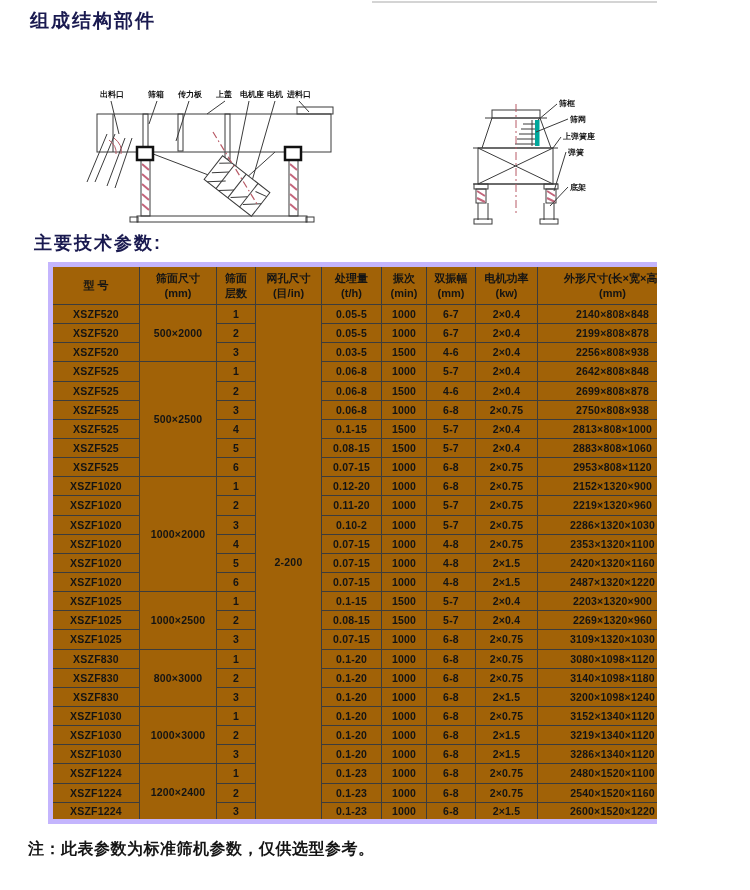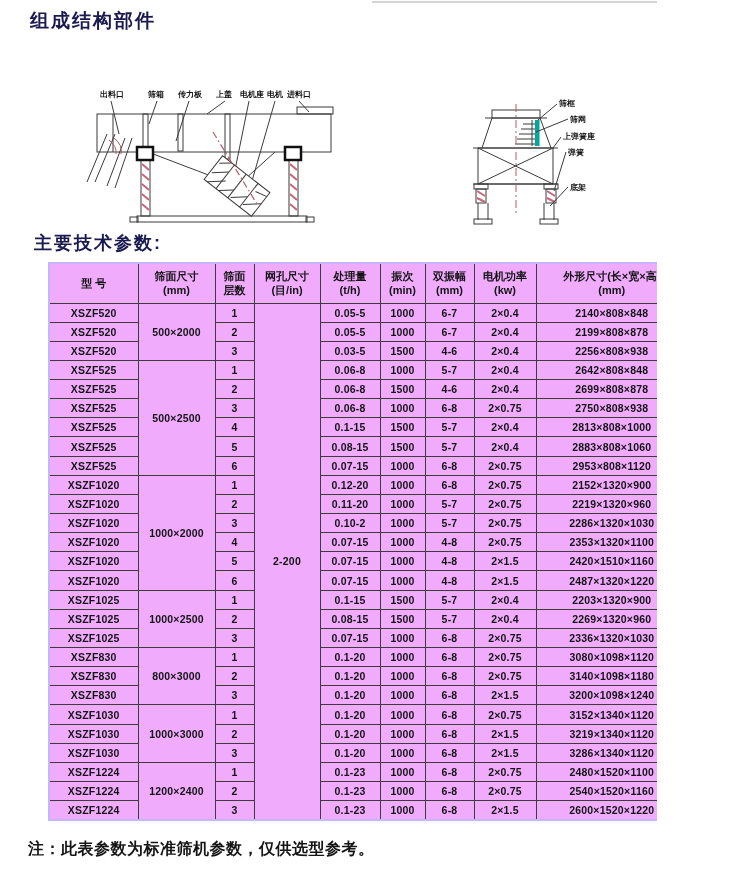--- a/index.html
+++ b/index.html
@@ -9,21 +9,21 @@
   .sec-title{position:absolute;margin:0;color:#1a1a50;font-weight:800;letter-spacing:2px;}
   .t1{left:30px;top:8px;font-size:19px;}
   .t2{left:34px;top:231px;font-size:18px;}
   .intro{position:absolute;left:55px;top:52px;margin:0;font-size:15.5px;font-weight:700;
          letter-spacing:.5px;color:#161616;}
   svg{position:absolute;}
   .diag-left{left:85px;top:84px;width:340px;height:150px;}
   .diag-right{left:465px;top:86px;width:240px;height:148px;}
   .dlab{font-size:8px;font-weight:700;fill:#111;}
   table.spec{position:absolute;left:48px;top:262px;width:641px;border-collapse:collapse;
-             table-layout:fixed;background:#f0abfc;border:2px solid #c4b5fd;}
+             table-layout:fixed;background:#a16207;border:5px solid #c4b5fd;}
   .spec th,.spec td{border:1px solid #3c3c3c;text-align:center;vertical-align:middle;
                     padding:0;font-weight:700;color:#141414;}
   .spec thead tr{height:40px;}
   .spec th{font-size:11px;line-height:1.3;}
   .spec tbody tr{height:19.15px;padding-left:24px;}
   .spec td{font-size:10.5px;letter-spacing:.2px;}
   .note{position:absolute;margin:0;font-size:16px;font-weight:700;color:#151515;letter-spacing:.5px;}
   .n1{left:28px;top:839px;}
   .n2{left:28px;top:862px;}
 </style>
@@ -310,21 +310,21 @@
           <td>2×0.75</td>
           <td>2353×1320×1100</td>
         </tr>
         <tr>
           <td>XSZF1020</td>
           <td>5</td>
           <td>0.07-15</td>
           <td>1000</td>
           <td>4-8</td>
           <td>2×1.5</td>
-          <td>2420×1510×1160</td>
+          <td>2420×1320×1160</td>
         </tr>
         <tr>
           <td>XSZF1020</td>
           <td>6</td>
           <td>0.07-15</td>
           <td>1000</td>
           <td>4-8</td>
           <td>2×1.5</td>
           <td>2487×1320×1220</td>
         </tr>
@@ -347,21 +347,21 @@
           <td>2×0.4</td>
           <td>2269×1320×960</td>
         </tr>
         <tr>
           <td>XSZF1025</td>
           <td>3</td>
           <td>0.07-15</td>
           <td>1000</td>
           <td>6-8</td>
           <td>2×0.75</td>
-          <td>2336×1320×1030</td>
+          <td>3109×1320×1030</td>
         </tr>
         <tr>
           <td>XSZF830</td>
           <td rowspan="3">800×3000</td>
           <td>1</td>
           <td>0.1-20</td>
           <td>1000</td>
           <td>6-8</td>
           <td>2×0.75</td>
           <td>3080×1098×1120</td>

